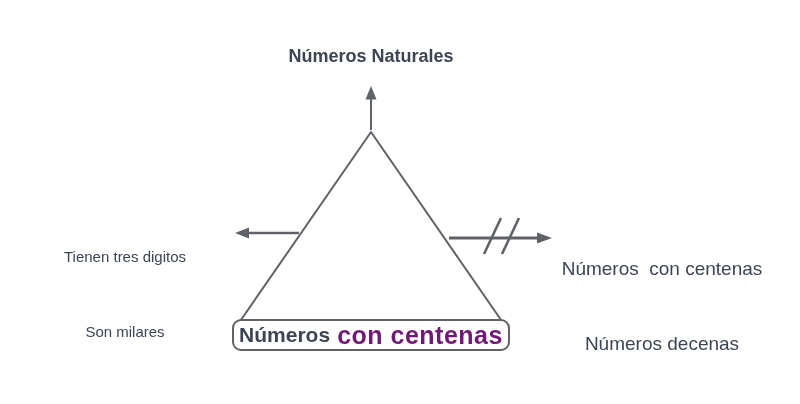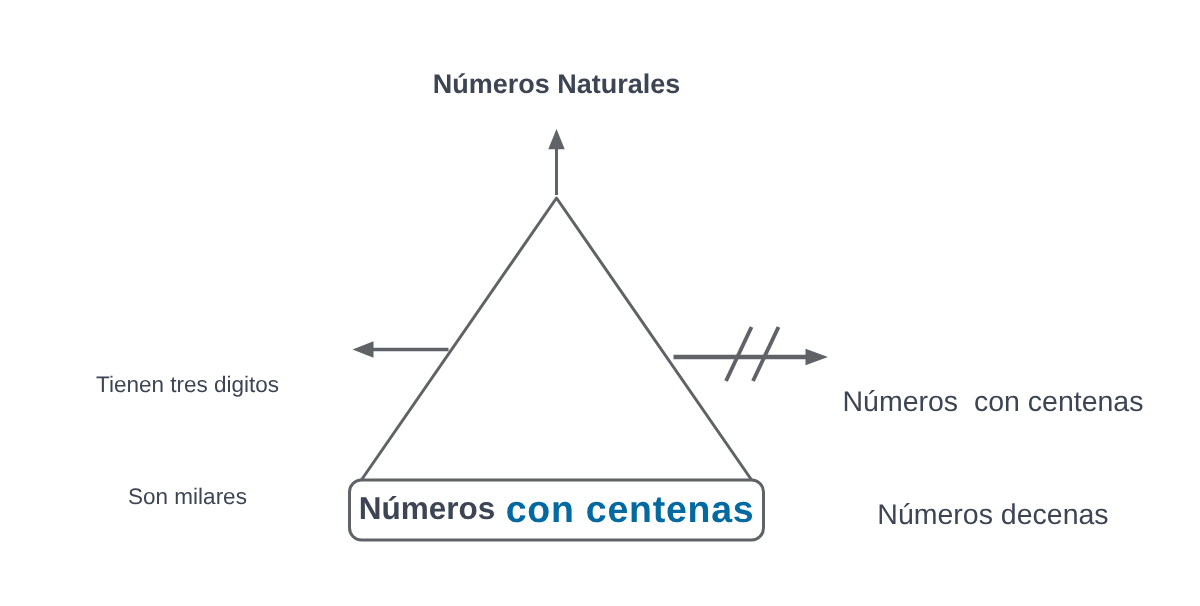--- a/index.html
+++ b/index.html
@@ -48,38 +48,38 @@
     top: 206px;
     width: 228px;
     font-size: 19px;
     line-height: 25px;
   }
   .base-box {
     position: absolute;
     left: 232px;
     top: 319px;
     width: 278px;
-    height: 42px;
+    height: 32px;
     box-sizing: border-box;
     background: #ffffff;
     border: 2px solid #5f6367;
     border-radius: 9px;
     display: flex;
     align-items: center;
     justify-content: center;
   }
   .base-box .part1 {
     font-size: 21px;
     font-weight: bold;
     color: #3d4554;
   }
   .base-box .part2 {
     font-size: 25px;
     font-weight: bold;
-    color: #0369a1;
+    color: #701a75;
     margin-left: 7px;
     letter-spacing: 0.5px;
   }
 </style>
 </head>
 <body>
 
 <div class="canvas">
 
   <svg class="diagram-svg" viewBox="0 0 800 404" xmlns="http://www.w3.org/2000/svg">

